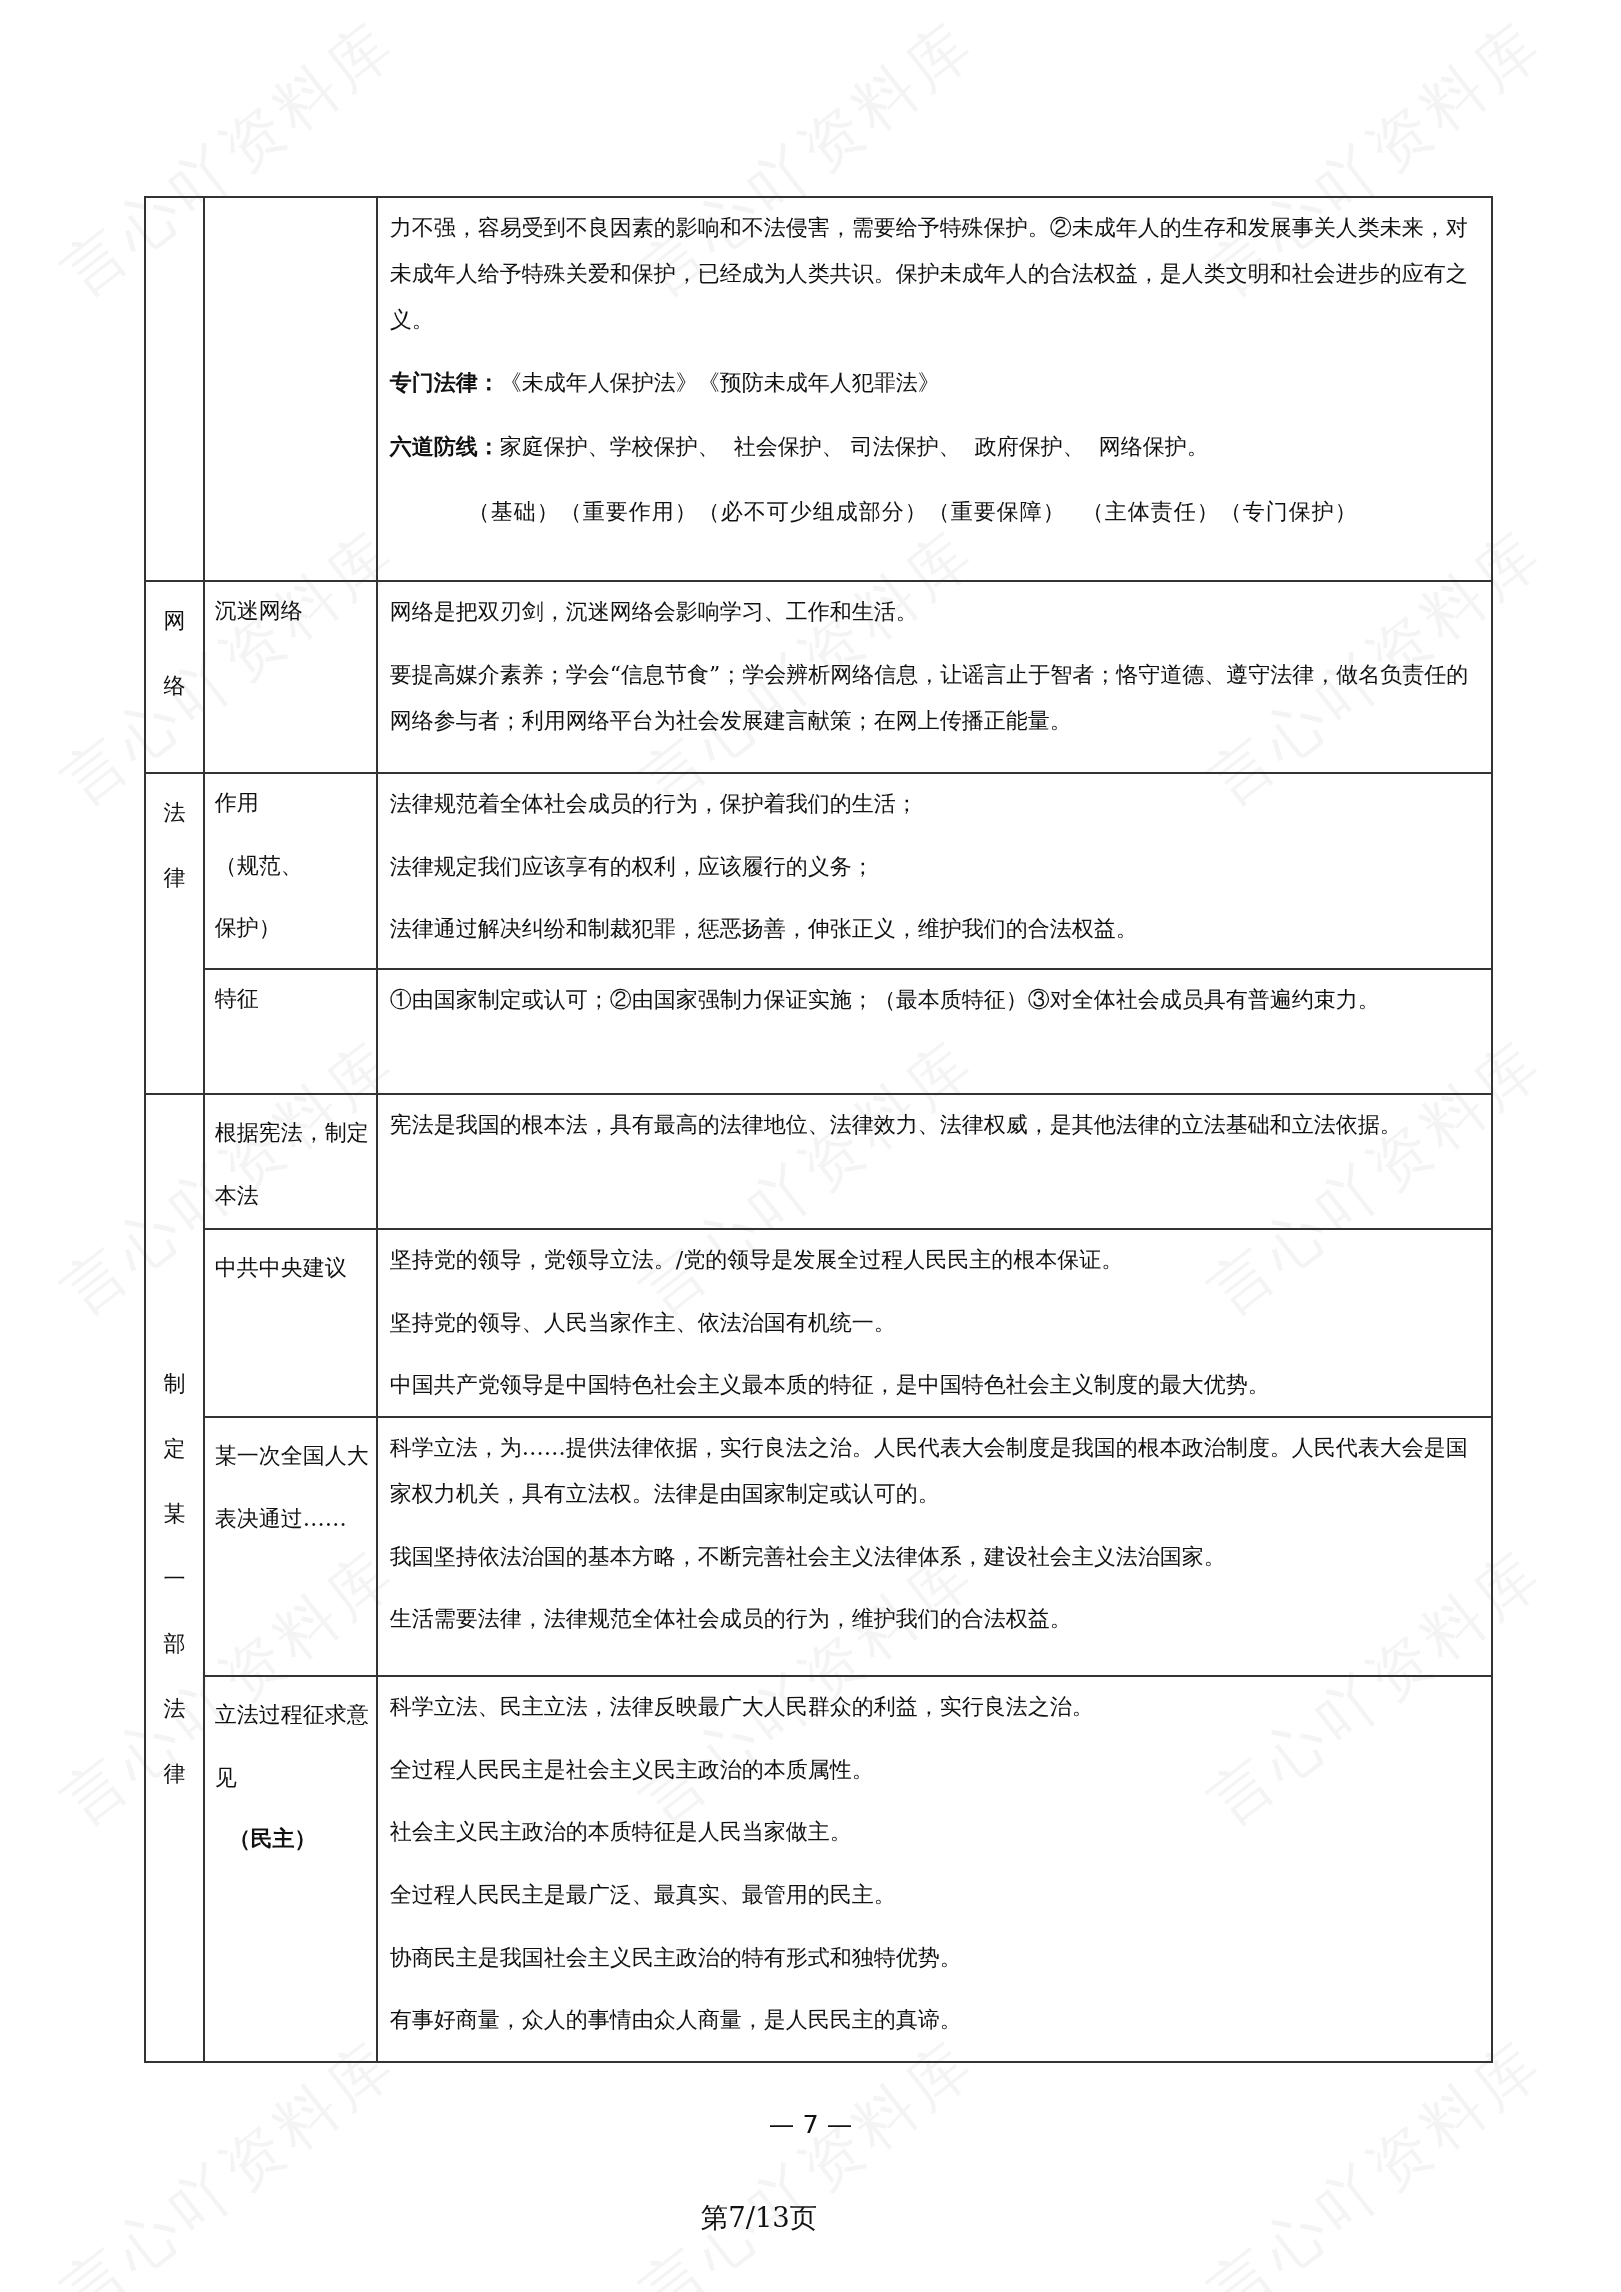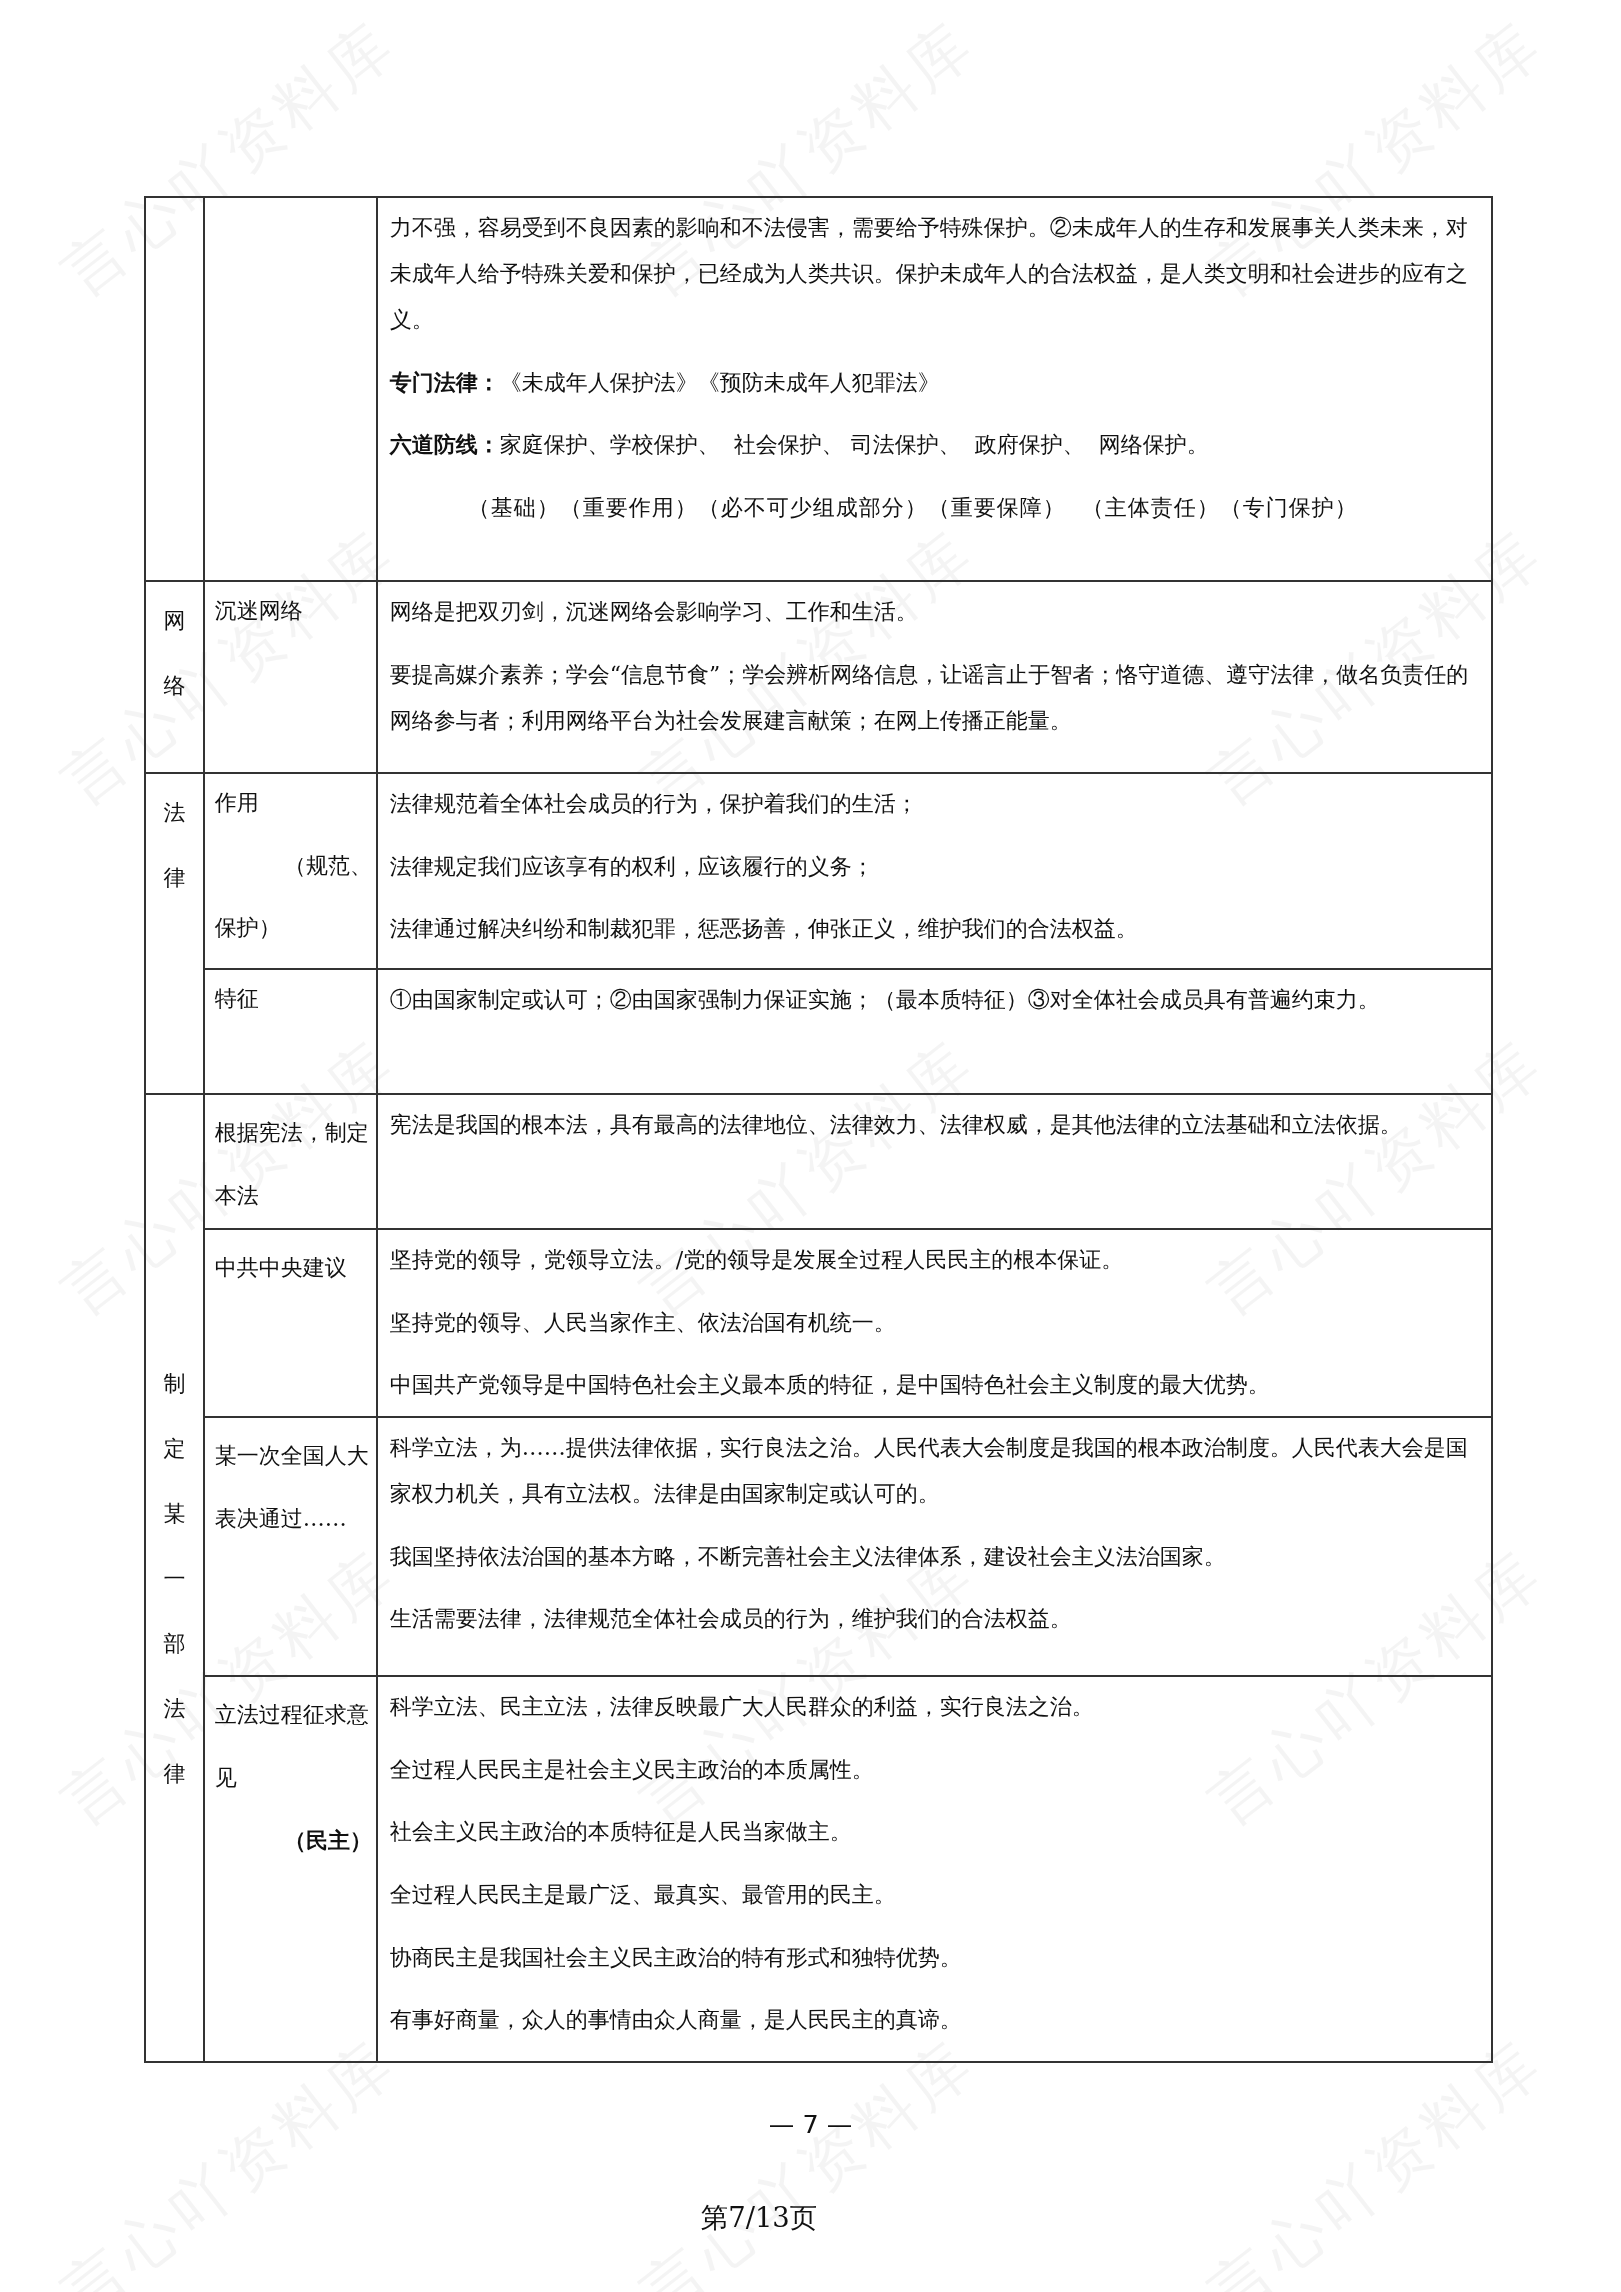--- a/index.html
+++ b/index.html
@@ -24,21 +24,21 @@
   }
   col.c1 { width: 59px; }
   col.c2 { width: 173px; }
   col.c3 { width: 1115px; }
   .cat { text-align: center; padding-top: 5.9px !important; }
   .cat span { display: block; line-height: 65px; }
   .sub { padding: 5.9px 3.9px 0 9.8px !important; }
   .content { padding: 6.9px 9.8px 7.8px 11.8px !important; }
   .line { display: block; white-space: normal; margin-bottom: 16.7px; }
   .line:last-child { margin-bottom: 0; }
-  .bold { font-weight: bold; font-family: Liberation Serif, serif; text-align: right; }
+  .bold { font-weight: bold; font-family: Liberation Mono, monospace; }
   .notes { font-weight: normal; padding-left: 78px; letter-spacing: 1px; }
   .footer-page {
     position: absolute; top: 2109px; left: 0; width: 1621px; text-align: center;
     font-size: 25.5px; font-family: "DejaVu Sans", sans-serif; z-index: 1;
   }
   .footer-count {
     position: absolute; top: 2200px; left: 0; width: 1518px; text-align: center;
     font-size: 27.4px; z-index: 1;
   }
 </style>
@@ -94,21 +94,21 @@
     </td>
   </tr>
 
   <tr style="height:196px;">
     <td class="cat" rowspan="2">
       <span>法</span>
       <span>律</span>
     </td>
     <td class="sub">
       <span style="display:block;margin-bottom:16.7px;">作用</span>
-      <span style="display:block;margin-bottom:16.7px;text-align:right;">（规范、</span>
+      <span style="display:block;margin-bottom:16.7px;">（规范、</span>
       <span style="display:block;font-family:Liberation Serif, serif;">保护）</span>
     </td>
     <td class="content">
       <span class="line">法律规范着全体社会成员的行为，保护着我们的生活；</span>
       <span class="line">法律规定我们应该享有的权利，应该履行的义务；</span>
       <span class="line">法律通过解决纠纷和制裁犯罪，惩恶扬善，伸张正义，维护我们的合法权益。</span>
     </td>
   </tr>
 
   <tr style="height:125px;">

